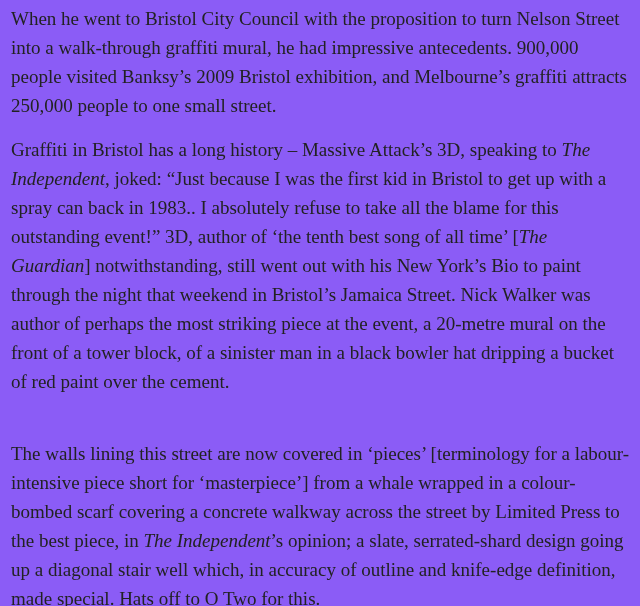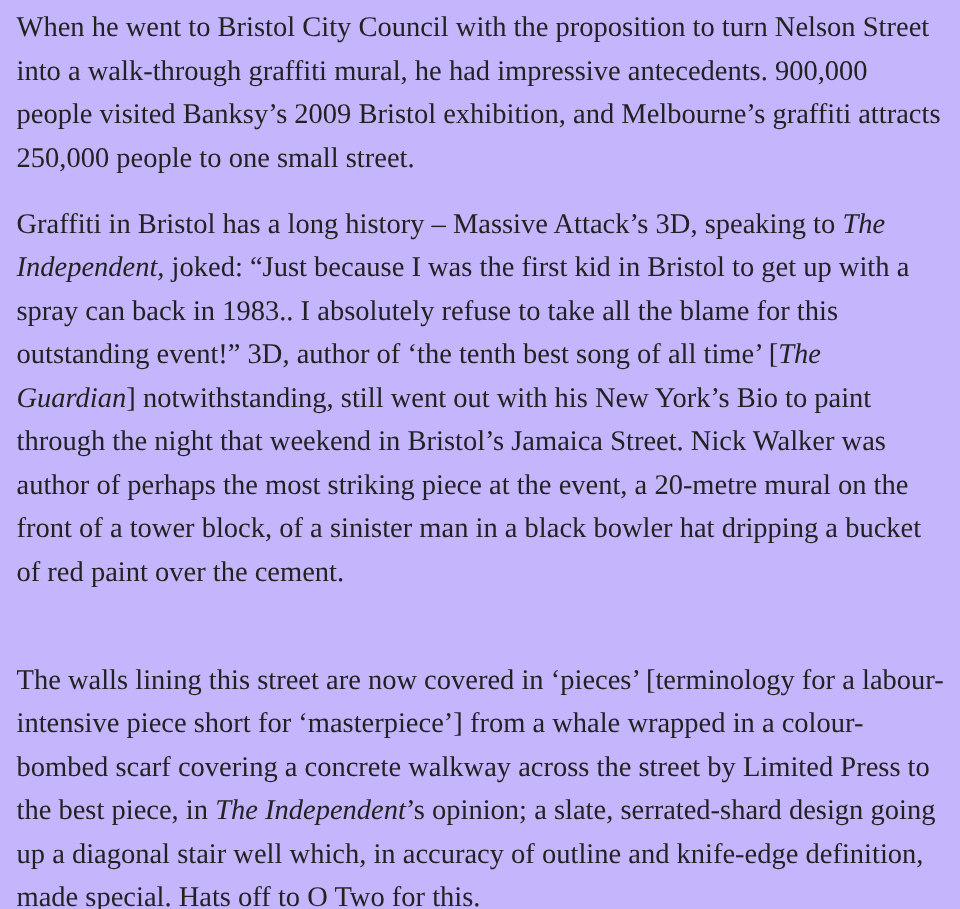--- a/index.html
+++ b/index.html
@@ -6,21 +6,21 @@
     margin: 0;
     padding: 0;
     background: #ffffff;
   }
   .page {
     width: 640px;
     height: 606px;
     box-sizing: border-box;
     padding: 4px 10px 0 11px;
     overflow: hidden;
-    background: #c4b5fd;
+    background: #8b5cf6;
   }
   .article {
     font-family: "Liberation Serif", serif;
     font-size: 19px;
     line-height: 29px;
     color: #222222;
     text-align: left;
   }
   .article p {
     margin: 0 0 15px 0;

